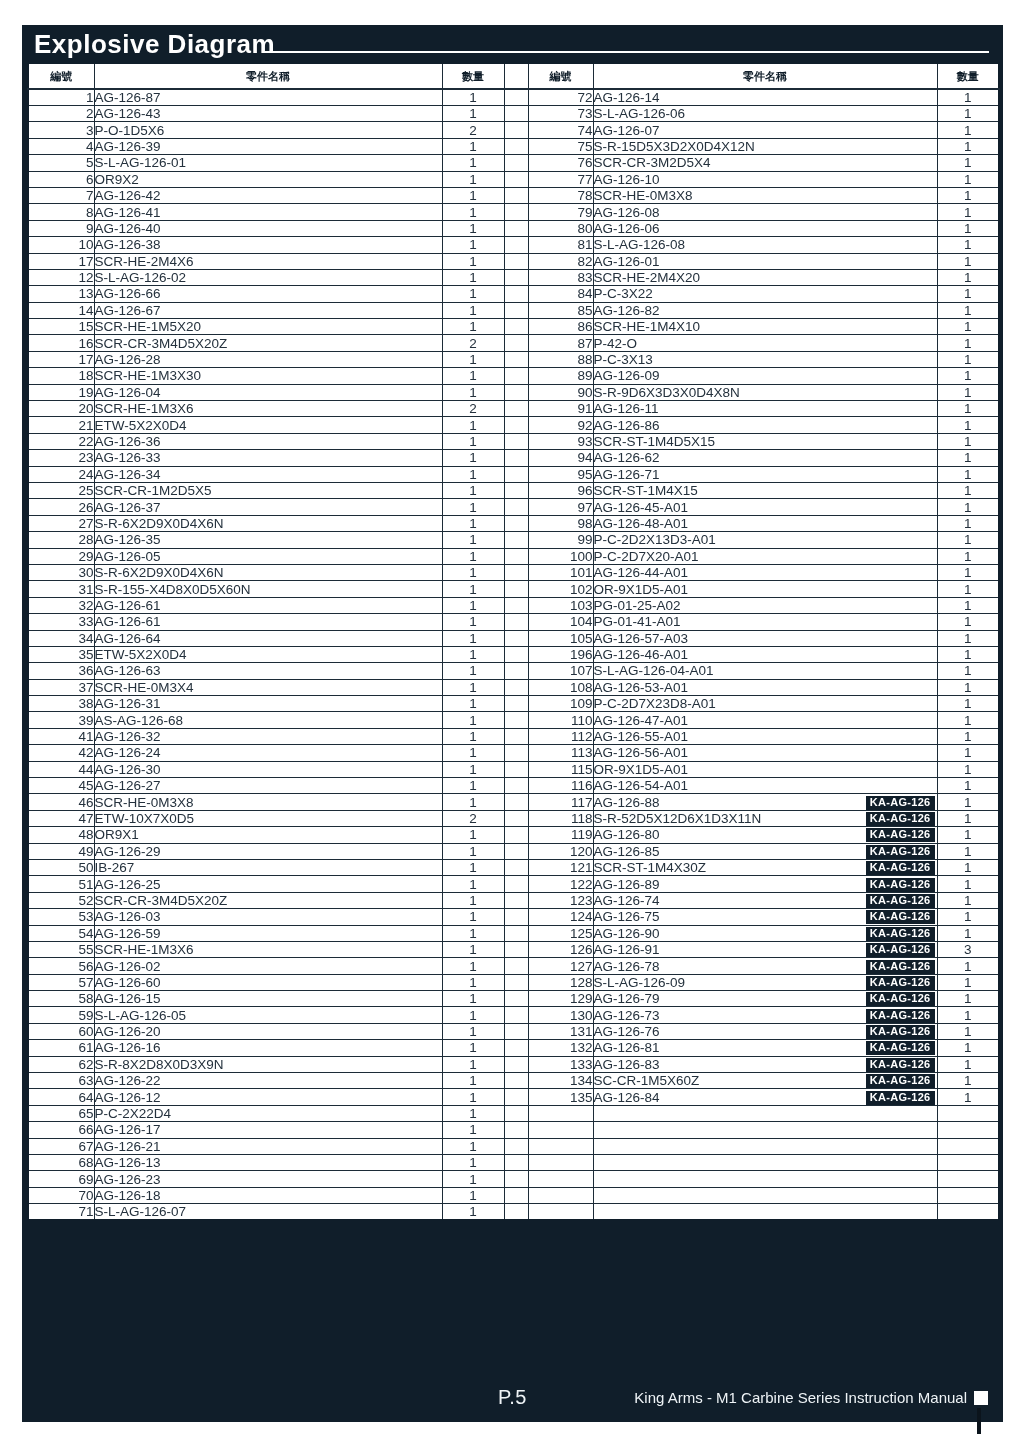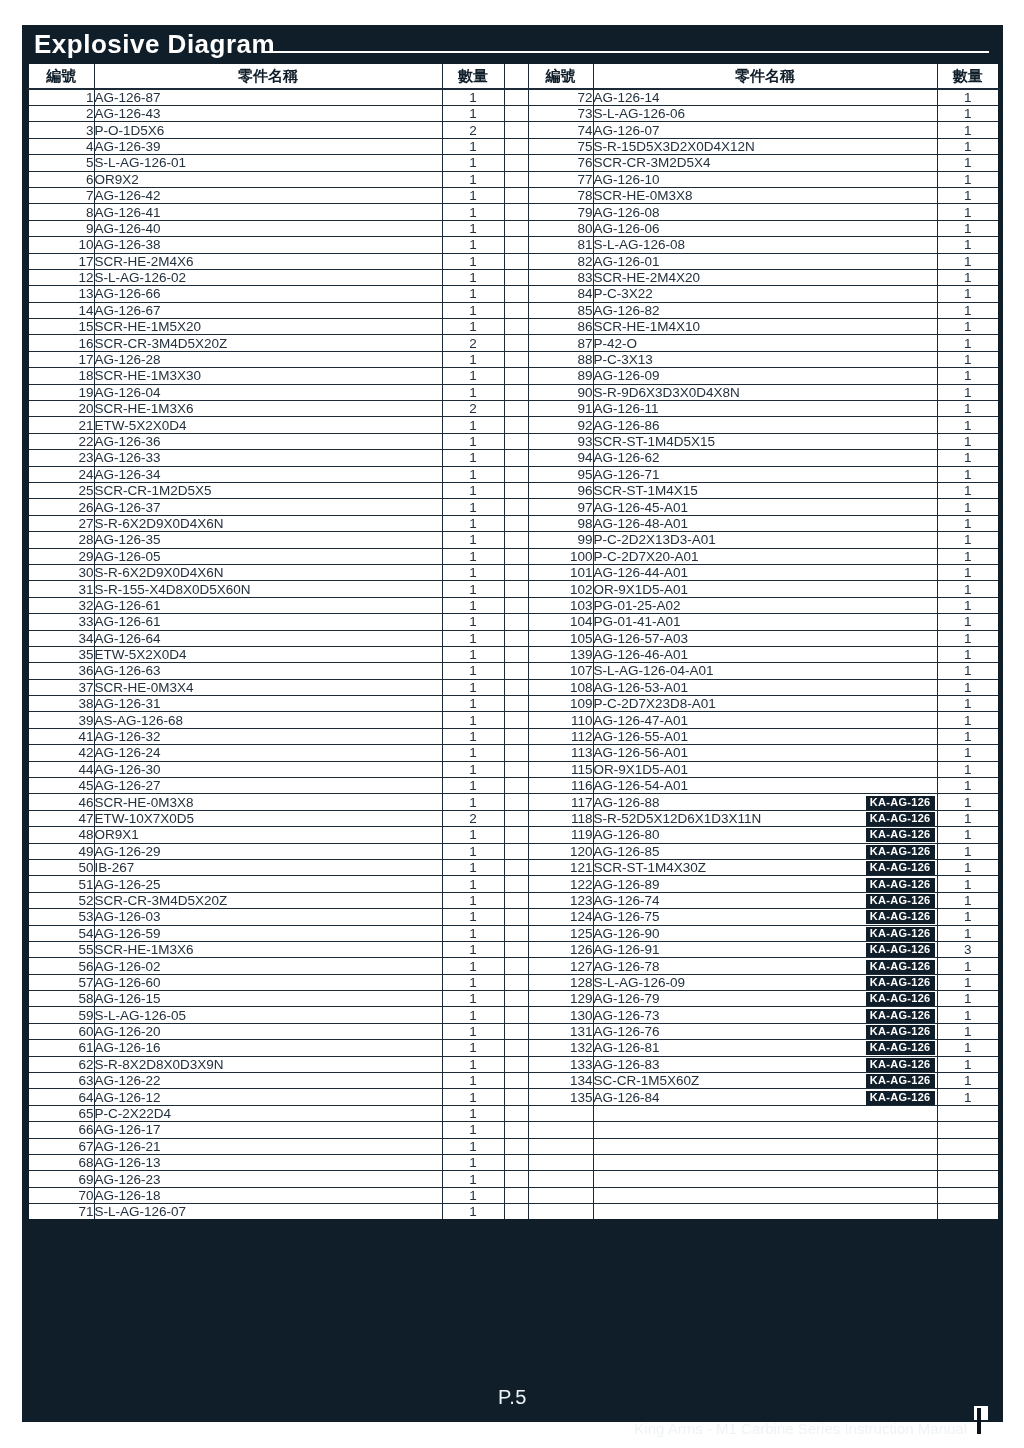--- a/index.html
+++ b/index.html
@@ -24,21 +24,21 @@
   table.parts {
     position:absolute; left:5px; top:37px; width:971px;
     border-collapse:collapse; table-layout:fixed; background:#ffffff;
     border:2px solid var(--dark);
   }
   table.parts th, table.parts td {
     border:1px solid var(--grid); overflow:hidden; white-space:nowrap;
     vertical-align:middle; padding:0;
   }
   table.parts thead th {
-    height:26px; font-size:15px; font-weight:bold; color:var(--dark);
+    height:26px; font-size:11px; font-weight:bold; color:var(--dark);
     text-align:center; border-bottom:2px solid var(--grid);
   }
   table.parts td { height:16.4px; font-size:13.5px; color:var(--ink); }
   td.num  { text-align:right; padding-right:7px; }
   td.name { text-align:left;  padding-left:10px; }
   td.qty  { text-align:center; }
   td.sp, th.sp { background:#ffffff; }
   .badge {
     float:right; background:var(--dark); color:#ffffff;
     font-size:11px; font-weight:bold; line-height:13px; height:14px;
@@ -47,21 +47,21 @@
   .footer {
     position:absolute; left:0; right:0; bottom:0; height:47px; background:var(--dark);
   }
   .page-num {
     position:absolute; left:50%; transform:translateX(-50%); top:11px;
     color:#eef3f6; font-size:20px; letter-spacing:0.5px;text-align:center;
   }
   .footer-right {
     position:absolute; right:15px; top:14px; display:flex; align-items:center; gap:7px;
   }
-  .manual-title { color:#eef3f6; font-size:15px; white-space:nowrap;margin-top:31px; }
+  .manual-title { color:#eef3f6; font-size:15px; white-space:nowrap; }
   .sq { width:14px; height:14px; background:#ffffff; display:inline-block; }
   .crop-mark {
     position:absolute; left:977px; top:1408px; width:4px; height:26px; background:#0b141c;
   }
 </style>
 </head>
 <body>
 
 <div class="frame">
 
@@ -396,21 +396,21 @@
           <td class="sp"></td>
           <td class="num">105</td>
           <td class="name"><span>AG-126-57-A03</span></td>
           <td class="qty">1</td>
         </tr>
         <tr>
           <td class="num">35</td>
           <td class="name"><span>ETW-5X2X0D4</span></td>
           <td class="qty">1</td>
           <td class="sp"></td>
-          <td class="num">139</td>
+          <td class="num">196</td>
           <td class="name"><span>AG-126-46-A01</span></td>
           <td class="qty">1</td>
         </tr>
         <tr>
           <td class="num">36</td>
           <td class="name"><span>AG-126-63</span></td>
           <td class="qty">1</td>
           <td class="sp"></td>
           <td class="num">107</td>
           <td class="name"><span>S-L-AG-126-04-A01</span></td>

